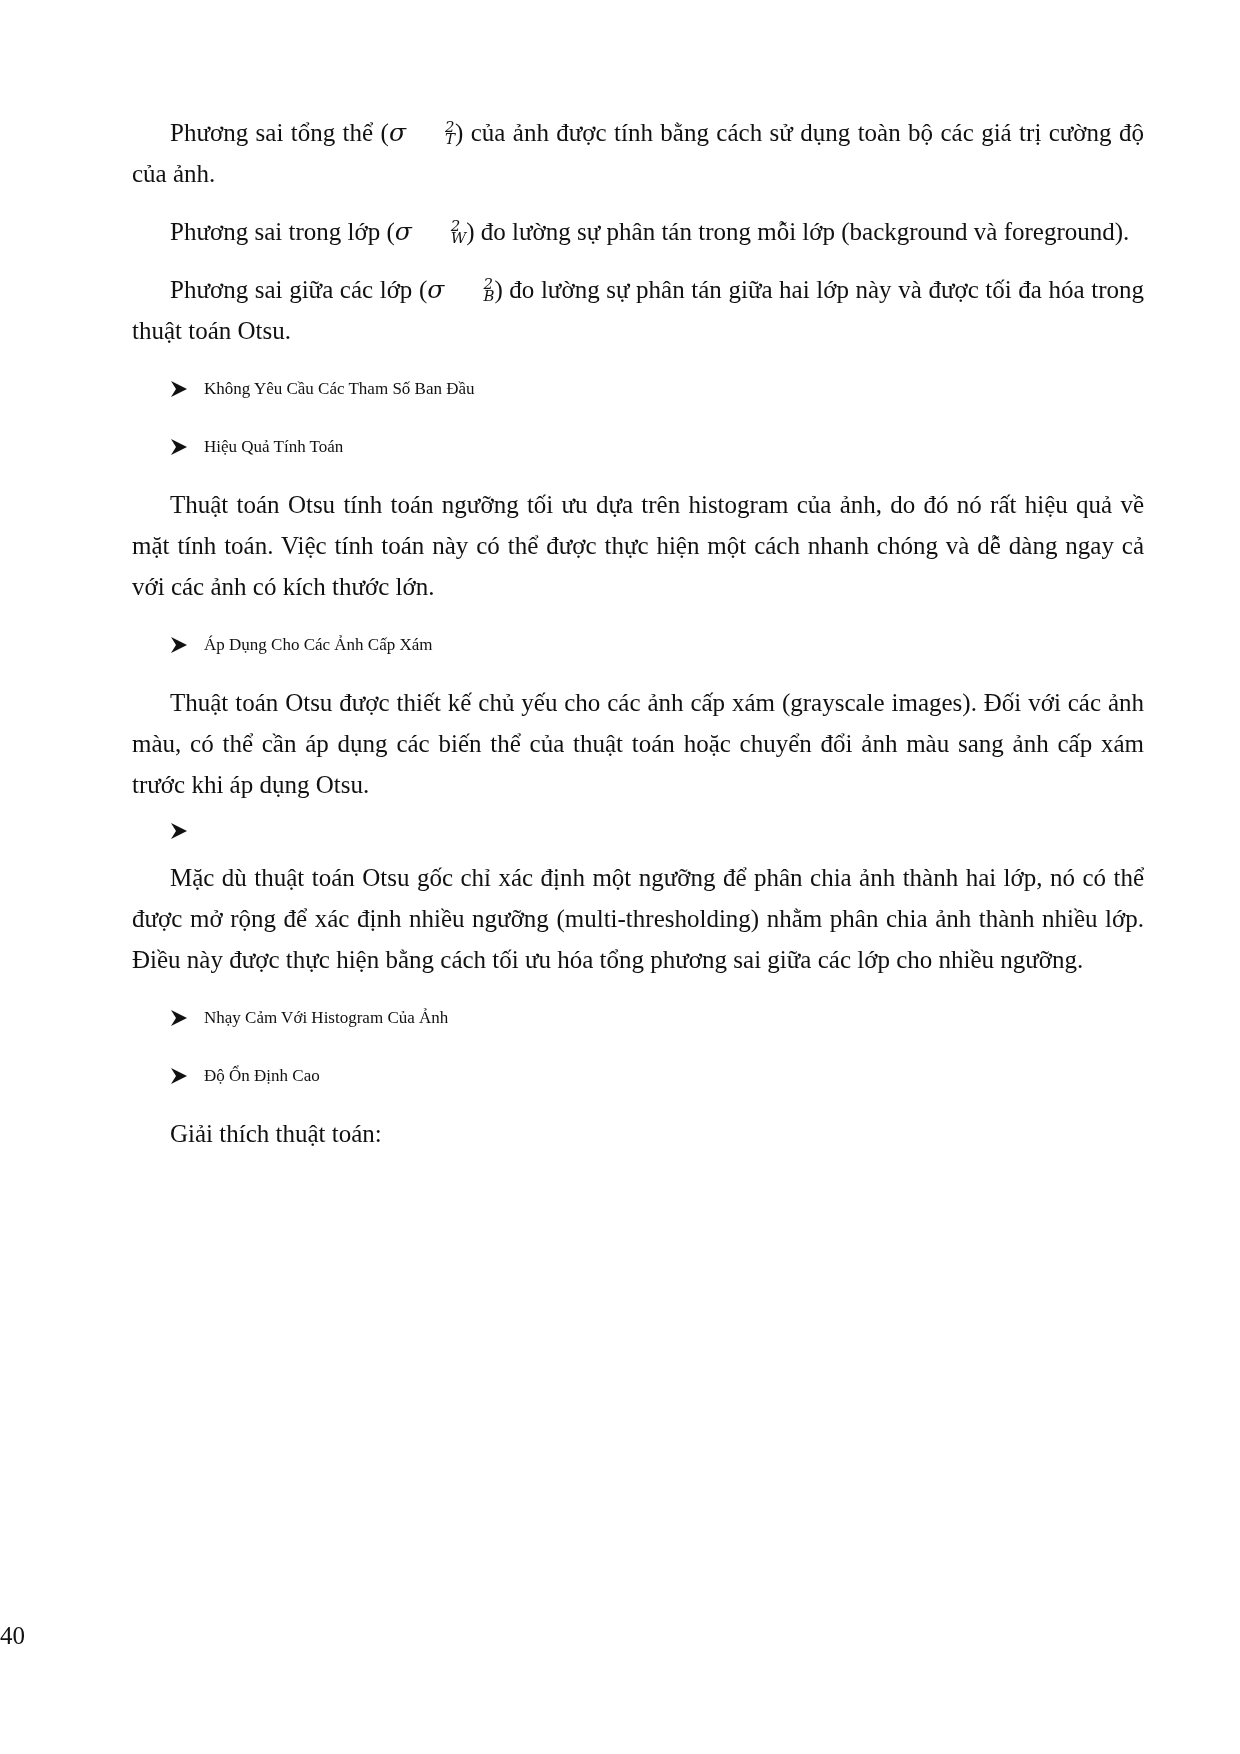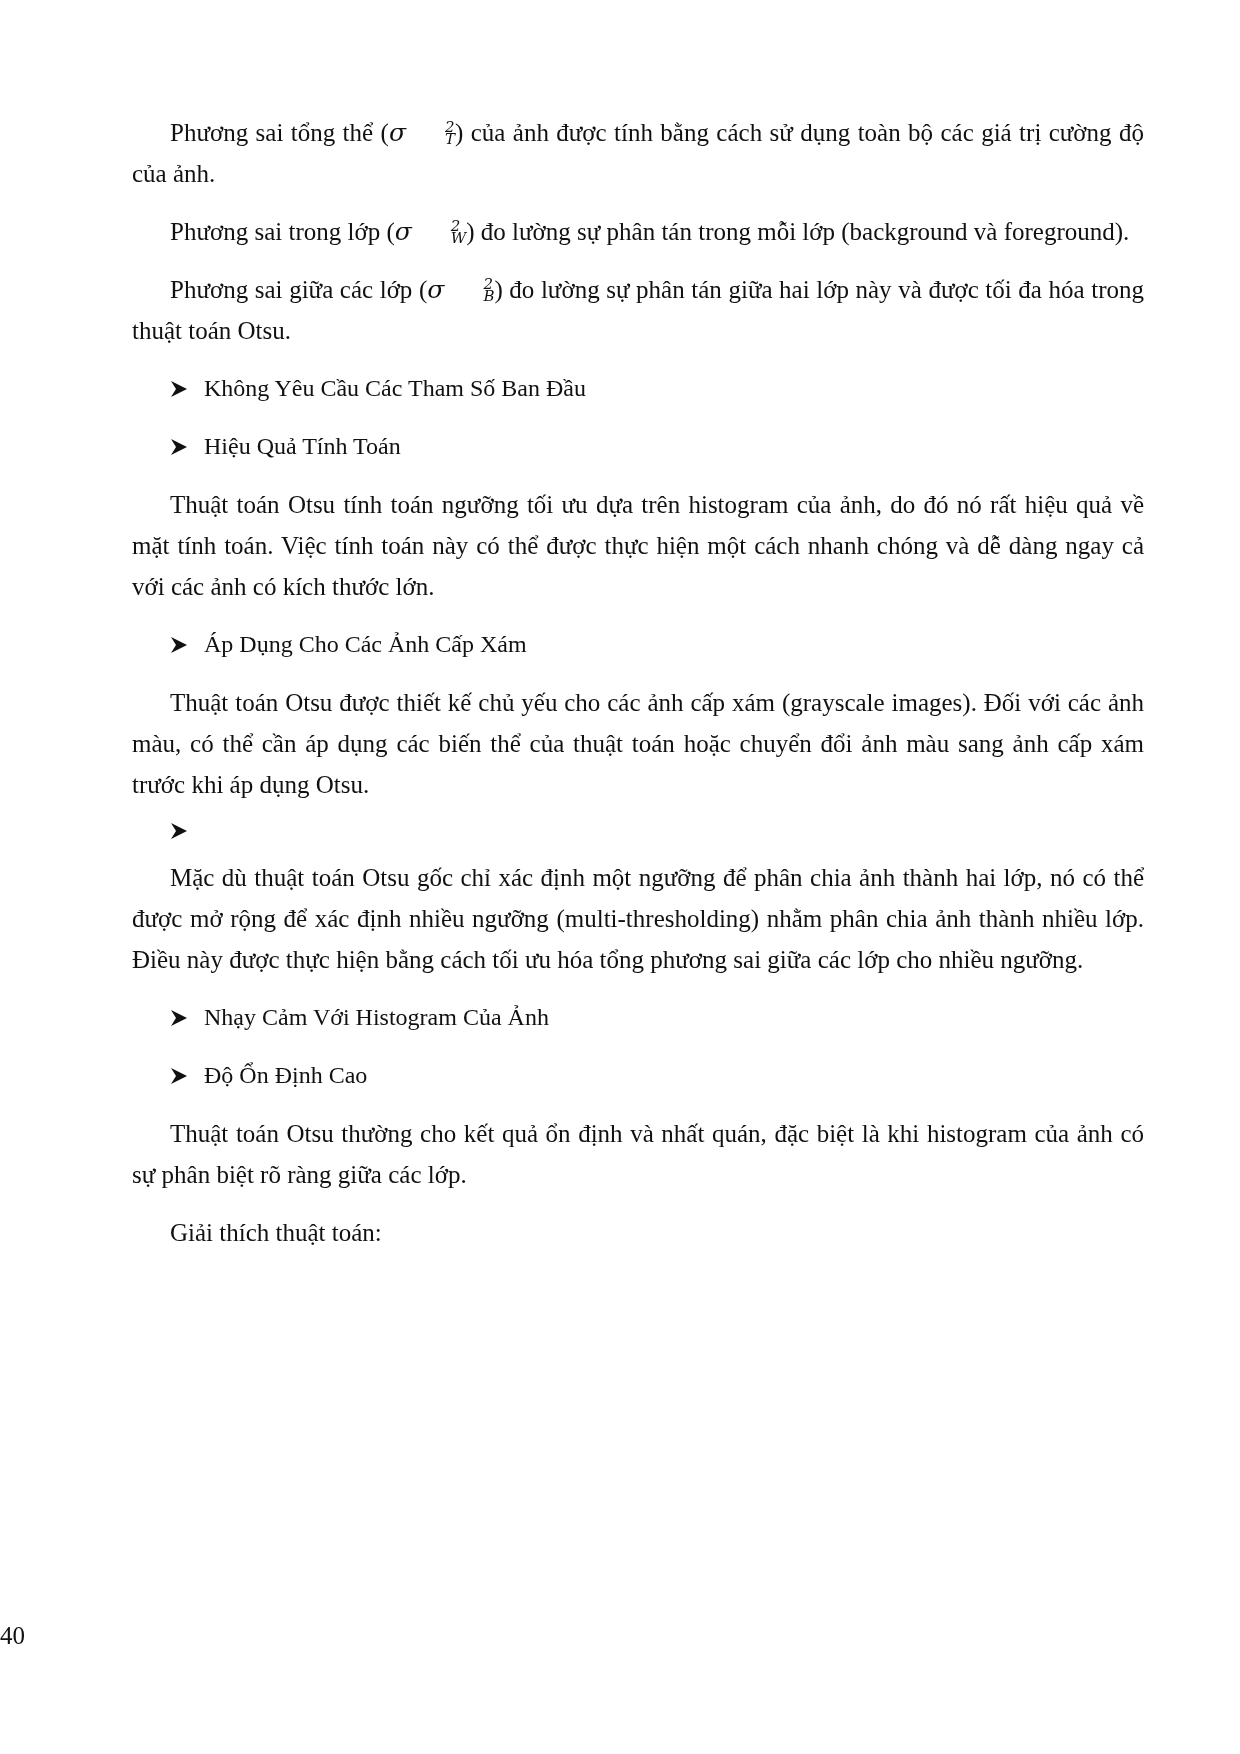--- a/index.html
+++ b/index.html
@@ -22,21 +22,21 @@
       width: 1012px;
     }
     .para {
       font-size: 25px;
       line-height: 41px;
       text-align: justify;
       text-indent: 38px;
       margin: 0 0 17px 0;
     }
     .heading {
-      font-size: 24px;
+      font-size: 17px;
       line-height: 41px;
       margin: 0 0 17px 0;
       padding-left: 38px;
       display: flex;
       align-items: center;
     }
     .bullet {
       display: inline-block;
       width: 20px;
       margin-right: 14px;
@@ -134,18 +134,17 @@
   </div>
 
   <div class="heading">
     <span class="bullet">
       <svg width="18" height="18" viewBox="0 0 18 18">
           <path d="M1 1 L17 9 L1 17 L6 9 Z" fill="#111"></path>
         </svg>
     </span>
     <span>Độ Ổn Định Cao</span>
   </div>
-  <p class="para">Thuật toán Otsu thường cho kết quả ổn định và nhất quán, đặc biệt là khi histogram của ảnh có sự phân biệt rõ ràng giữa các lớp.</p>
 
   <p class="para">Giải thích thuật toán:</p>
 </div>
 
 <div class="page-number">40</div>
 
 </body></html>

